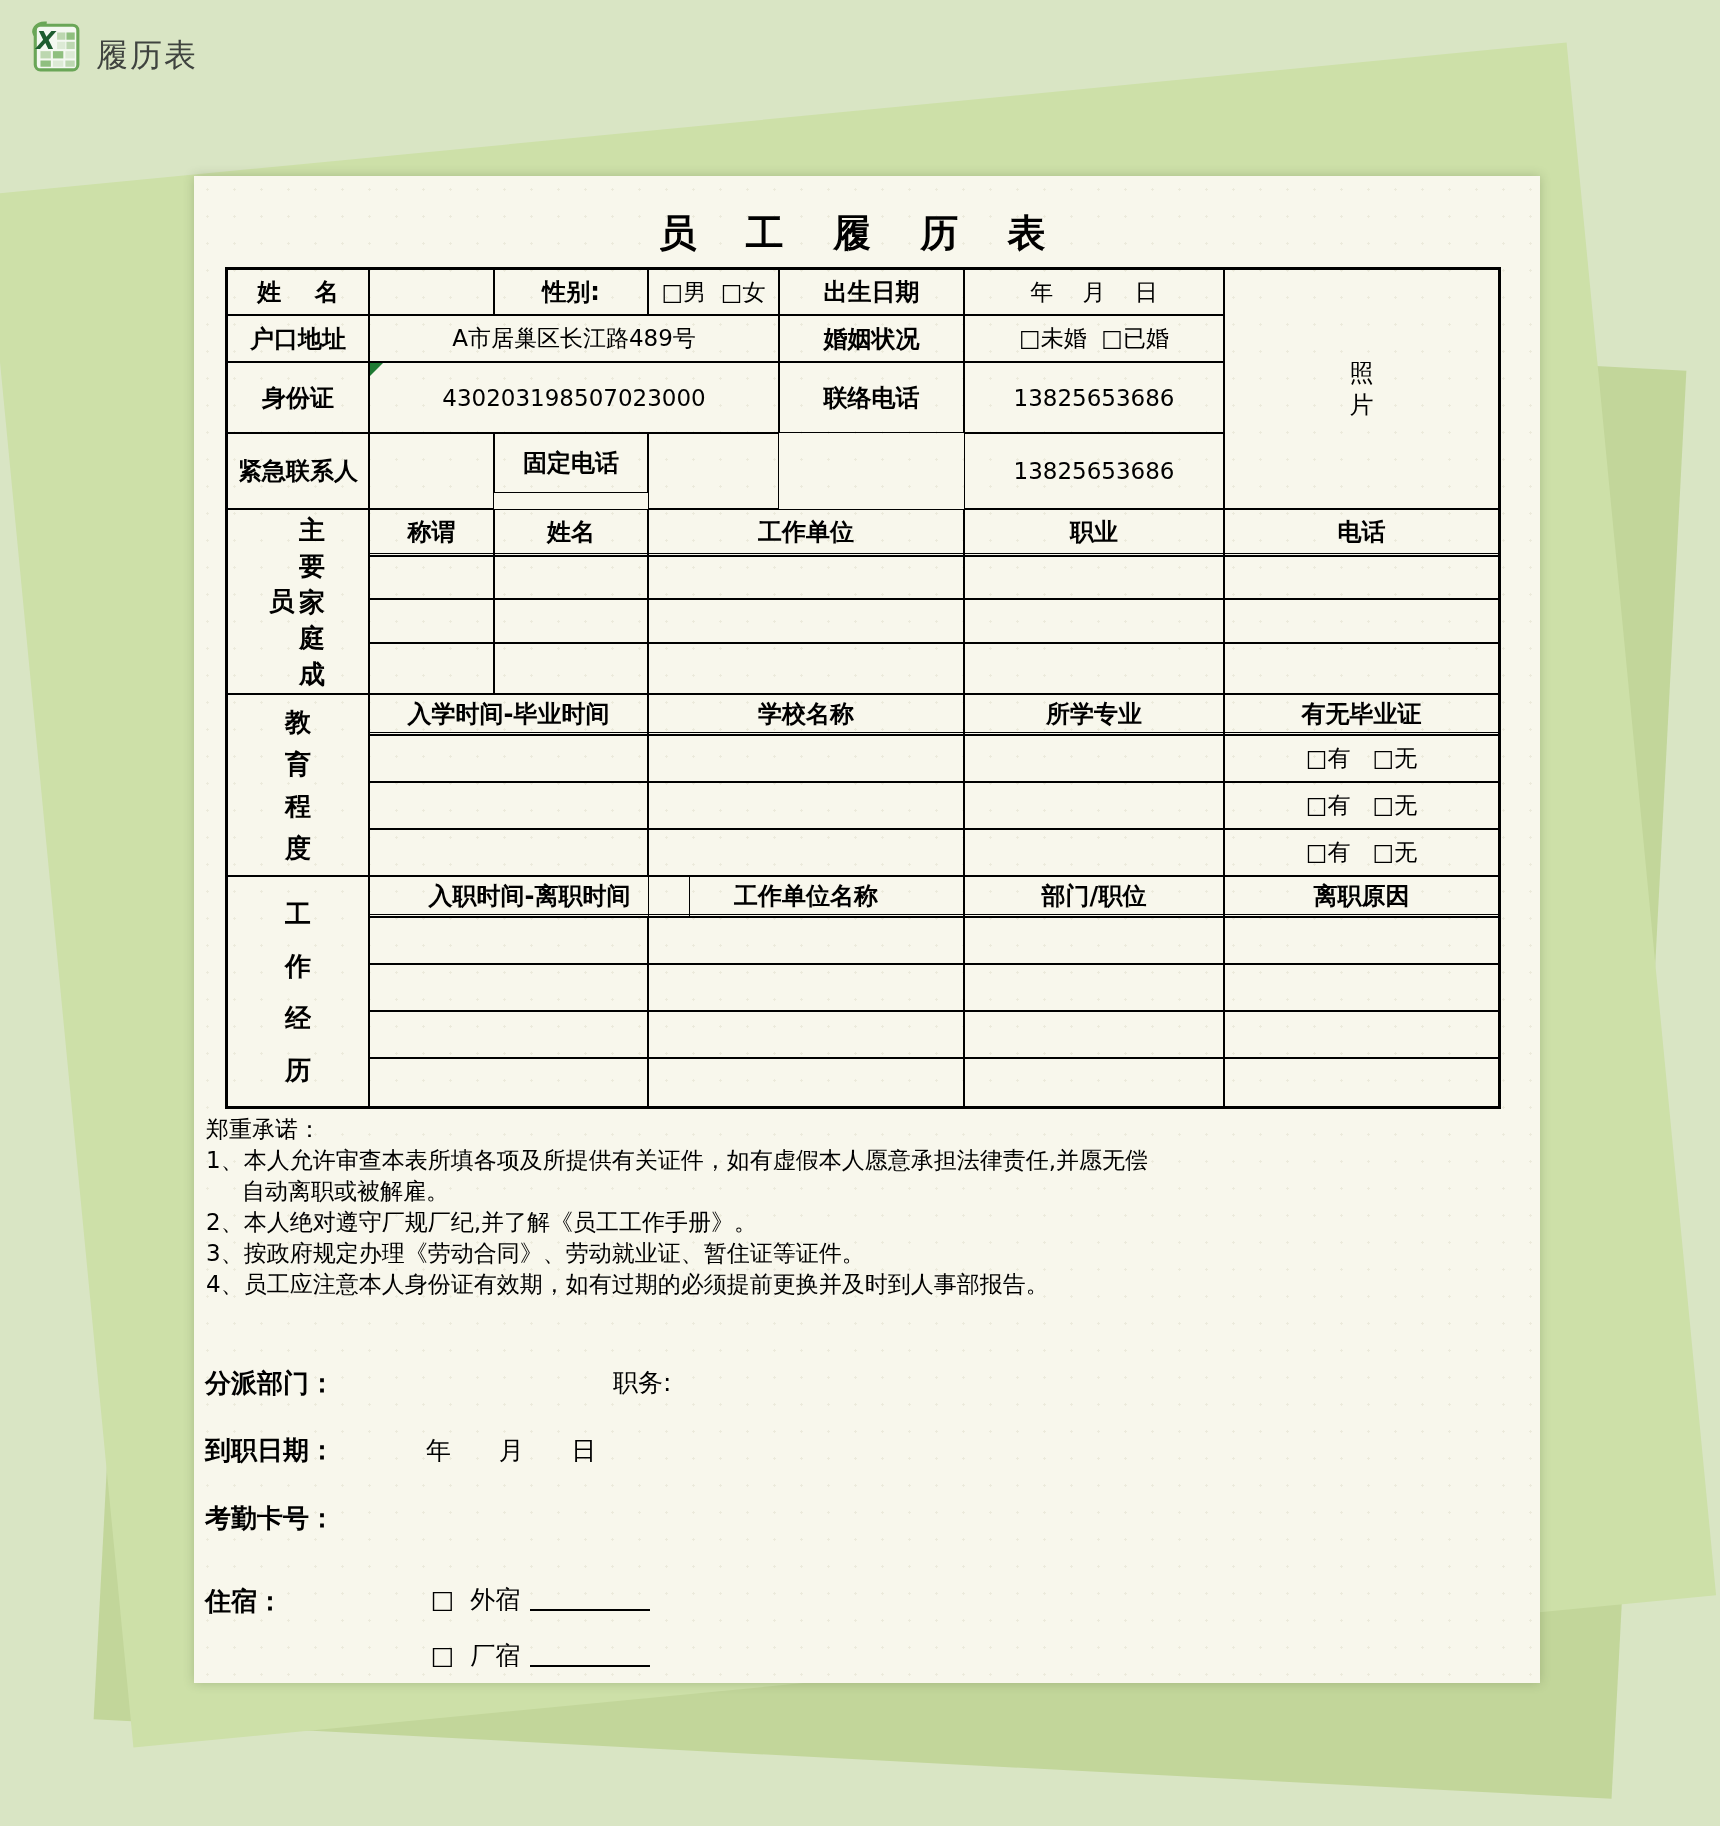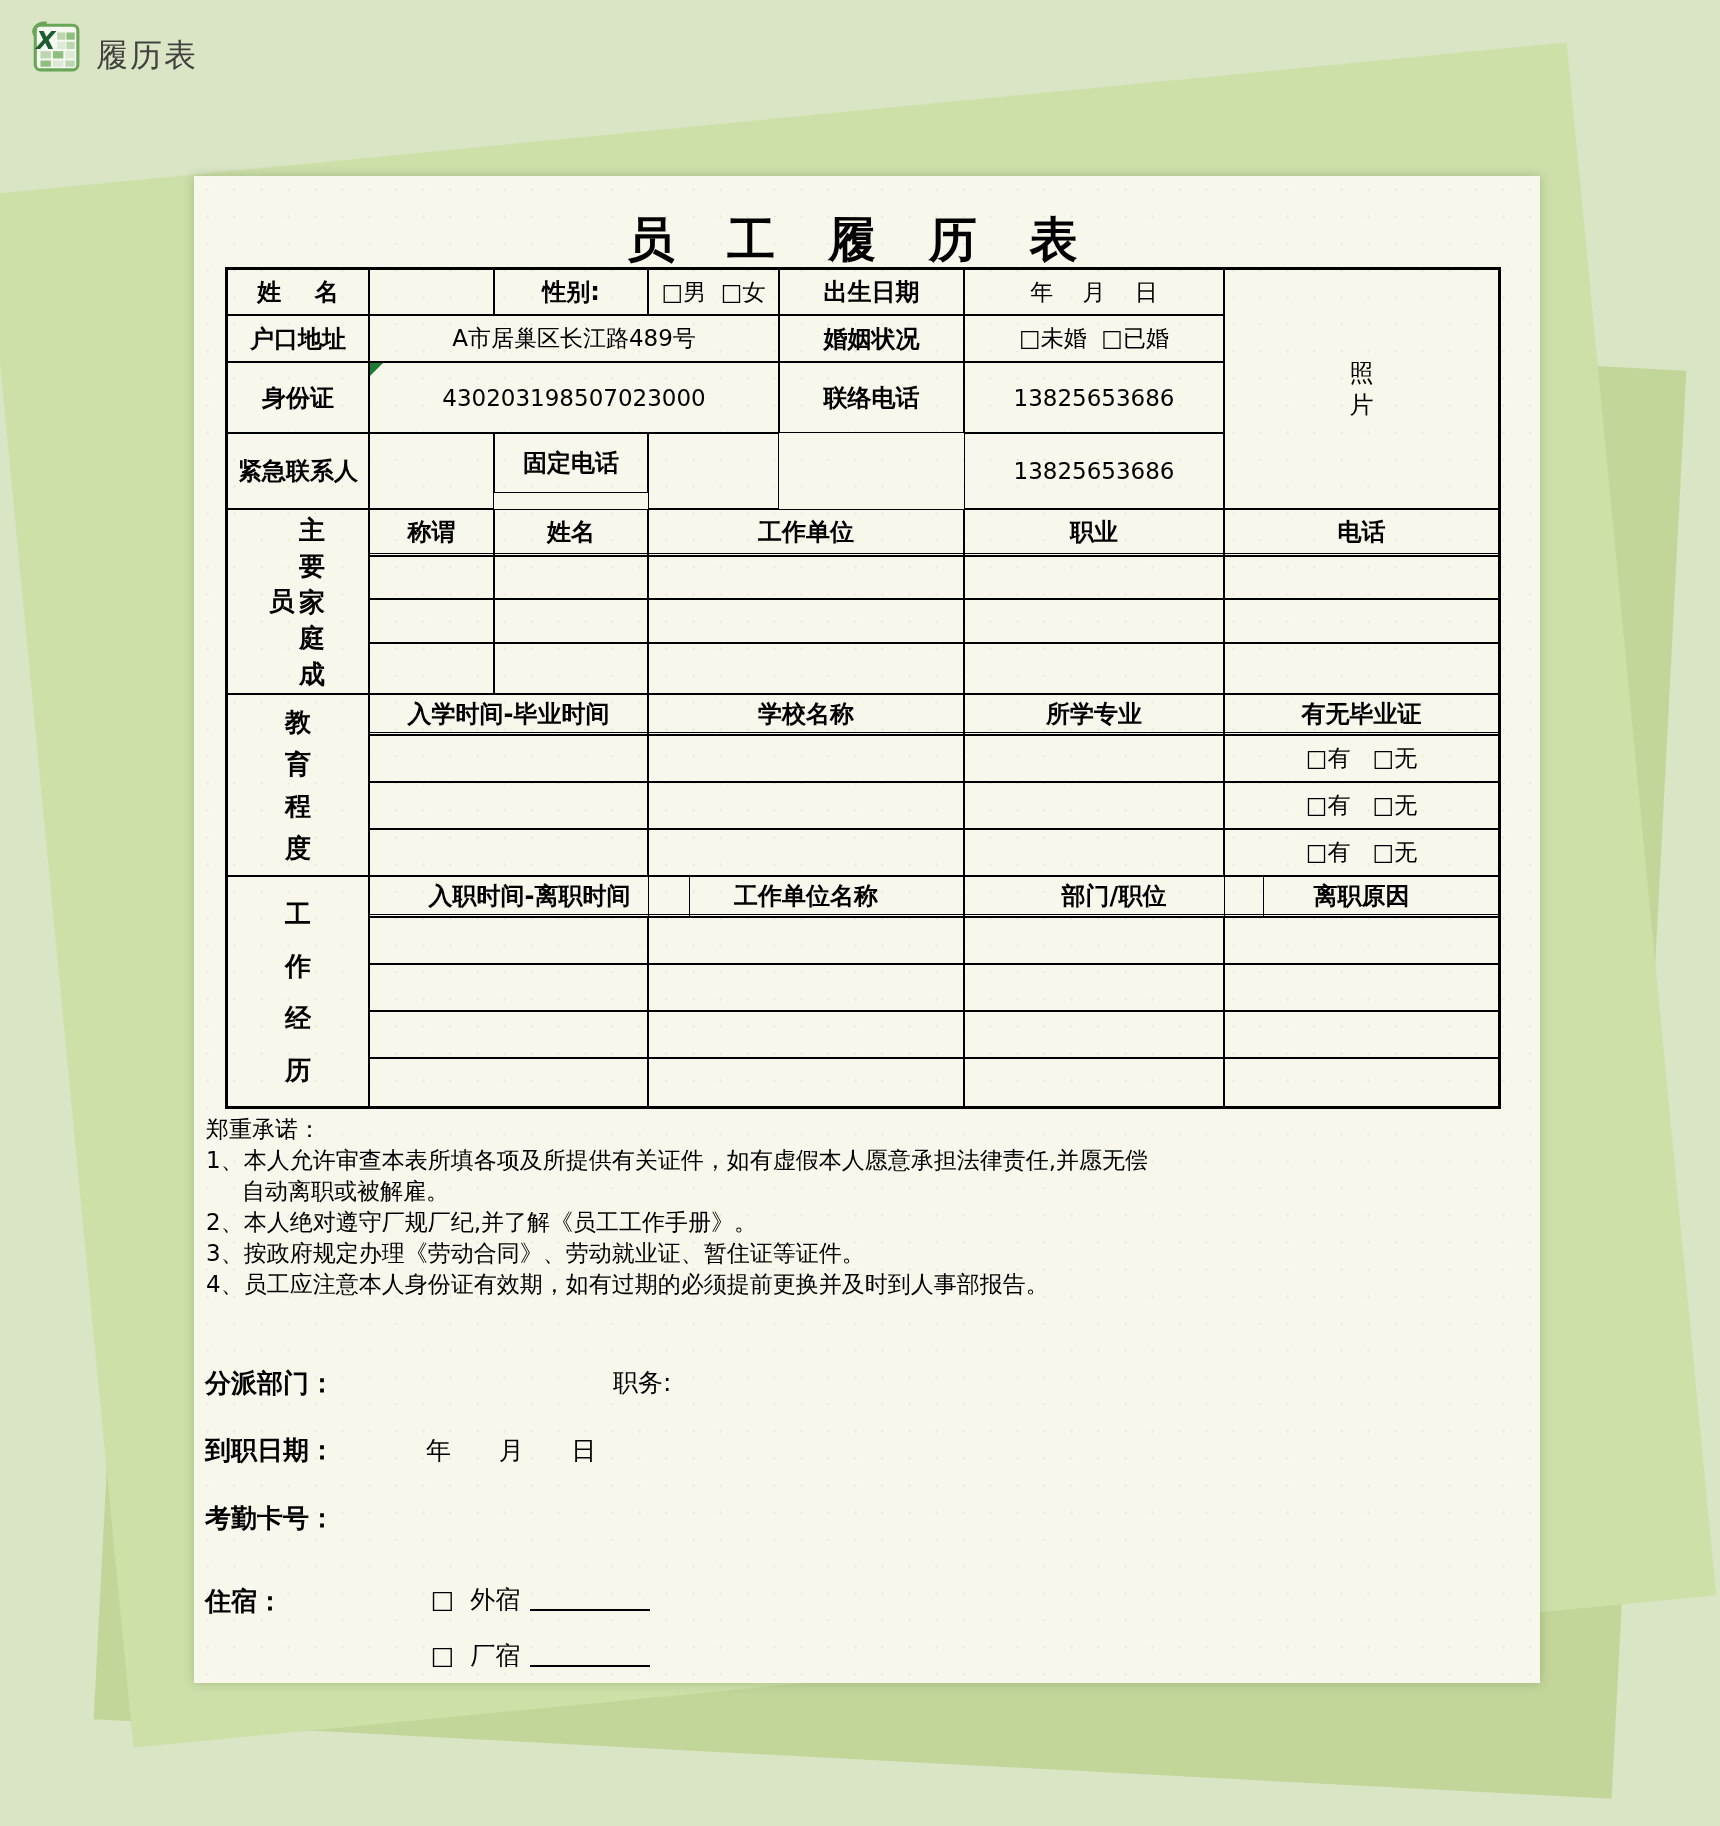--- a/index.html
+++ b/index.html
@@ -8,21 +8,21 @@
   .sheet{position:absolute;}
   .sheet-b{left:130px;top:330px;width:1520px;height:1430px;background:#c2d69a;transform:rotate(3deg);}
   .sheet-a{left:55px;top:115px;width:1590px;height:1560px;background:#cde0a8;transform:rotate(-5.5deg);}
   #appbar{position:absolute;left:0;top:0;width:100%;height:92px;}
   #appbar .appicon{position:absolute;left:28px;top:20px;width:54px;height:54px;}
   #appbar .apptitle{position:absolute;left:96px;top:34px;font-size:32px;color:#3f433f;letter-spacing:2px;}
   #paper{position:absolute;left:194px;top:176px;width:1346px;height:1507px;background-color:#f8f7ec;
          background-image:radial-gradient(rgba(175,170,135,.16) 1.2px, transparent 1.4px);
          background-size:27px 27px;box-shadow:0 0 10px rgba(60,70,40,.25);}
   #form-title{position:absolute;left:31px;top:32px;width:1272px;text-align:center;
-              font-size:48px;font-weight:bold;letter-spacing:18px;color:#000;}
+              font-size:38px;font-weight:bold;letter-spacing:18px;color:#000;}
   #grid{position:absolute;left:31px;top:91px;width:1272px;height:838px;border:2px solid #000;box-sizing:content-box;}
   .cell{position:absolute;border:1px solid #000;box-sizing:border-box;display:flex;align-items:center;justify-content:center;
         font-size:24px;font-weight:bold;color:#000;overflow:hidden;}
   .val{font-weight:400;font-size:23px;}
   .pre{white-space:pre;}
   .hdr{border-bottom:3px double #000;}
   .vtext{width:1.2em;line-height:38px;text-align:center;word-break:break-all;line-break:anywhere;font-size:26px;font-weight:bold;}
   .vphoto{width:1.2em;line-height:32px;text-align:center;word-break:break-all;line-break:anywhere;font-size:24px;font-weight:400;}
   .famwrap{display:flex;align-items:center;justify-content:center;}
   .famwrap .wrapchar{font-size:26px;font-weight:bold;margin-right:2px;}
@@ -150,21 +150,21 @@
       <div class="cell" style="left:421px;top:560px;width:316px;height:47px"></div>
       <div class="cell" style="left:737px;top:560px;width:260px;height:47px"></div>
       <div class="cell val pre" style="left:997px;top:560px;width:275px;height:47px">□有   □无</div>
 
       <div class="cell" style="left:0;top:607px;width:142px;height:231px">
         <span class="vtext" style="line-height:52px">工作经历</span>
       </div>
 
       <div class="cell hdr" style="left:142px;top:607px;width:321px;height:41px">入职时间-离职时间</div>
       <div class="cell hdr" style="left:421px;top:607px;width:316px;height:41px">工作单位名称</div>
-      <div class="cell hdr" style="left:737px;top:607px;width:300px;height:41px">部门/职位</div>
+      <div class="cell hdr" style="left:737px;top:607px;width:260px;height:41px">部门/职位</div>
       <div class="cell hdr" style="left:997px;top:607px;width:275px;height:41px">离职原因</div>
 
       <div class="cell" style="left:142px;top:648px;width:279px;height:47px"></div>
       <div class="cell" style="left:421px;top:648px;width:316px;height:47px"></div>
       <div class="cell" style="left:737px;top:648px;width:260px;height:47px"></div>
       <div class="cell" style="left:997px;top:648px;width:275px;height:47px"></div>
 
       <div class="cell" style="left:142px;top:695px;width:279px;height:47px"></div>
       <div class="cell" style="left:421px;top:695px;width:316px;height:47px"></div>
       <div class="cell" style="left:737px;top:695px;width:260px;height:47px"></div>

